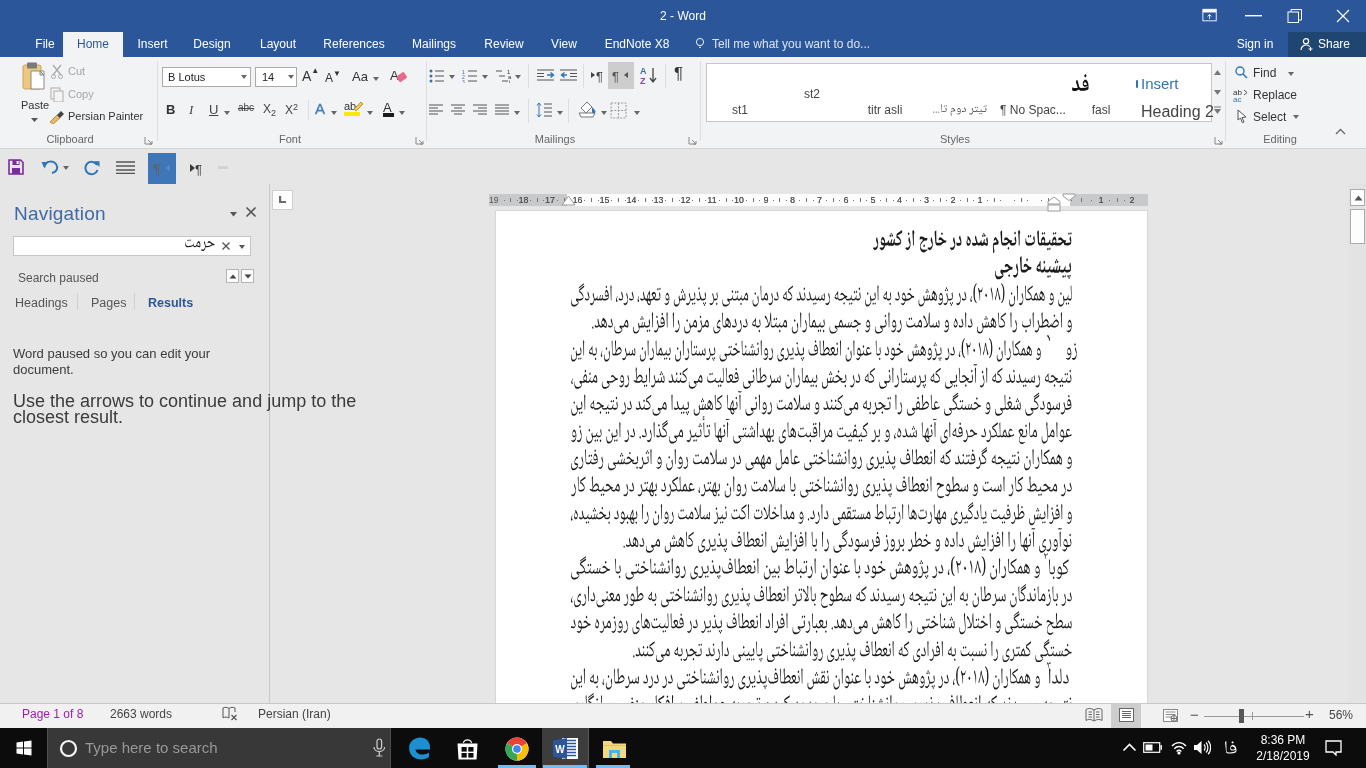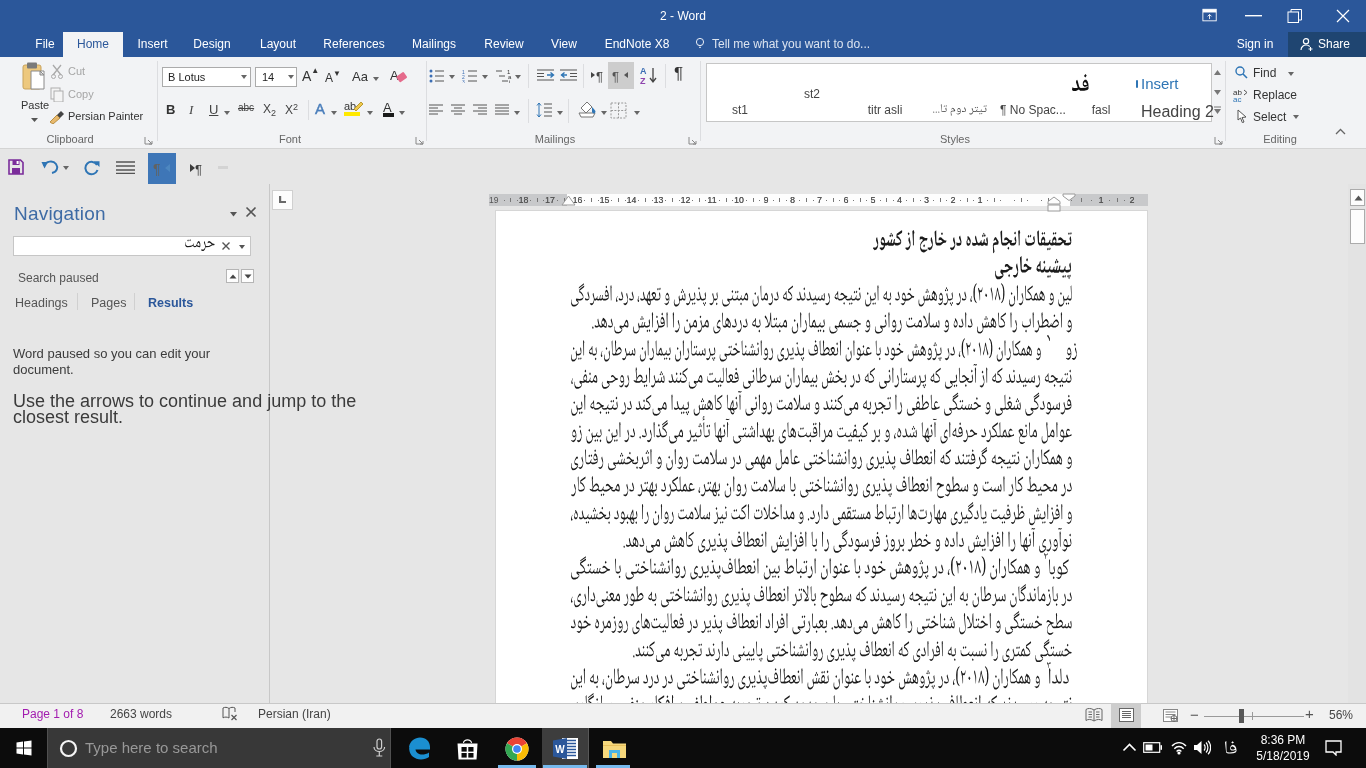--- a/index.html
+++ b/index.html
@@ -817,21 +817,21 @@
 </svg>
 <svg class="abs" style="left:1170px;top:740px" width="18" height="15" viewBox="0 0 18 15">
  <path d="M2 6 C6 1.5 12 1.5 16 6 M4.3 8.8 C7 5.8 11 5.8 13.7 8.8 M6.6 11.4 C8.3 9.7 9.7 9.7 11.4 11.4" fill="none" stroke="#fff" stroke-width="1.4"></path>
  <circle cx="9" cy="13" r="1.6" fill="#fff"></circle>
 </svg>
 <svg class="abs" style="left:1193px;top:740px" width="18" height="15" viewBox="0 0 18 15">
  <path d="M1 5 L4 5 L8.5 1 L8.5 14 L4 10 L1 10 Z" fill="#fff"></path>
  <path d="M11 4.5 C12.5 6 12.5 9 11 10.5 M13 2.5 C15.5 5 15.5 10 13 12.5 M15 0.8 C18.5 4 18.5 11 15 14.2" fill="none" stroke="#fff" stroke-width="1.2"></path>
 </svg>
 <div class="abs" style="left:1253px;top:733px;width:60px;text-align:center;font-size:12px;color:#fff">8:36 PM</div>
-<div class="abs" style="left:1248px;top:749px;width:70px;text-align:center;font-size:12px;color:#fff">5/18/2019</div>
+<div class="abs" style="left:1248px;top:749px;width:70px;text-align:center;font-size:12px;color:#fff">2/18/2019</div>
 <svg class="abs" style="left:1325px;top:740px" width="17" height="16" viewBox="0 0 17 16">
  <path d="M1 1 L16 1 L16 12 L11 12 L11 15 L8 12 L1 12 Z" fill="none" stroke="#fff" stroke-width="1.3"></path>
 </svg>
 </div>
 <div id="fa-svgs">
     <svg class="abs" style="left:933.0px;top:104.0px" width="54.0" height="12.0" viewBox="0 0 54.00 12.00">
       <g transform="scale(0.12646 0.12766)">
         <path d="M371 71 365 77 371 82 376 76ZM380 76 385 81 390 76 390 74 386 70ZM45 58 41 63 42 66 48 69 51 62ZM25 58 21 63 22 66 28 69 31 62ZM5 58 1 63 2 66 8 69 11 62ZM207 31 204 31 197 36 193 44 193 56 200 63 208 63 216 58 216 63 213 68 204 75 192 76 185 74 184 77 198 83 210 79 216 72 220 61 220 50 215 37ZM197 43 202 39 207 39 213 45 216 53 211 56 202 56 198 54 195 50ZM158 30 153 31 147 37 144 43 148 43 153 38 158 38 168 50 152 52 143 55 140 63 142 92 147 90 148 86 143 62 150 59 173 57 176 48 165 35ZM419 28 413 34 418 52 413 55 396 57 384 54 383 51 387 43 384 42 378 52 372 56 361 57 349 54 348 51 352 43 349 42 340 55 327 57 319 55 311 31 307 34 306 39 315 57 313 65 306 73 302 75 286 75 285 78 296 83 303 82 312 76 319 61 322 63 332 63 341 61 345 58 355 63 367 63 376 61 380 58 390 63 403 63 415 60 419 58 422 51 422 42ZM252 26 248 28 247 34 257 54 253 56 242 57 230 53 229 59 232 62 247 63 258 59 261 52 261 48ZM336 23 330 29 336 34 341 28ZM345 28 350 33 355 28 355 26 351 22ZM405 11 399 17 405 22 410 16ZM90 11 84 17 90 22 95 16ZM414 16 419 21 424 16 424 14 420 10ZM99 16 104 21 109 16 109 14 105 10ZM68 0 62 5 67 58 75 63 88 63 104 58 107 51 107 42 104 28 98 34 99 41 103 50 101 54 81 57 73 56 69 53Z" fill="#444" fill-rule="evenodd"></path>
       </g>
     </svg>

